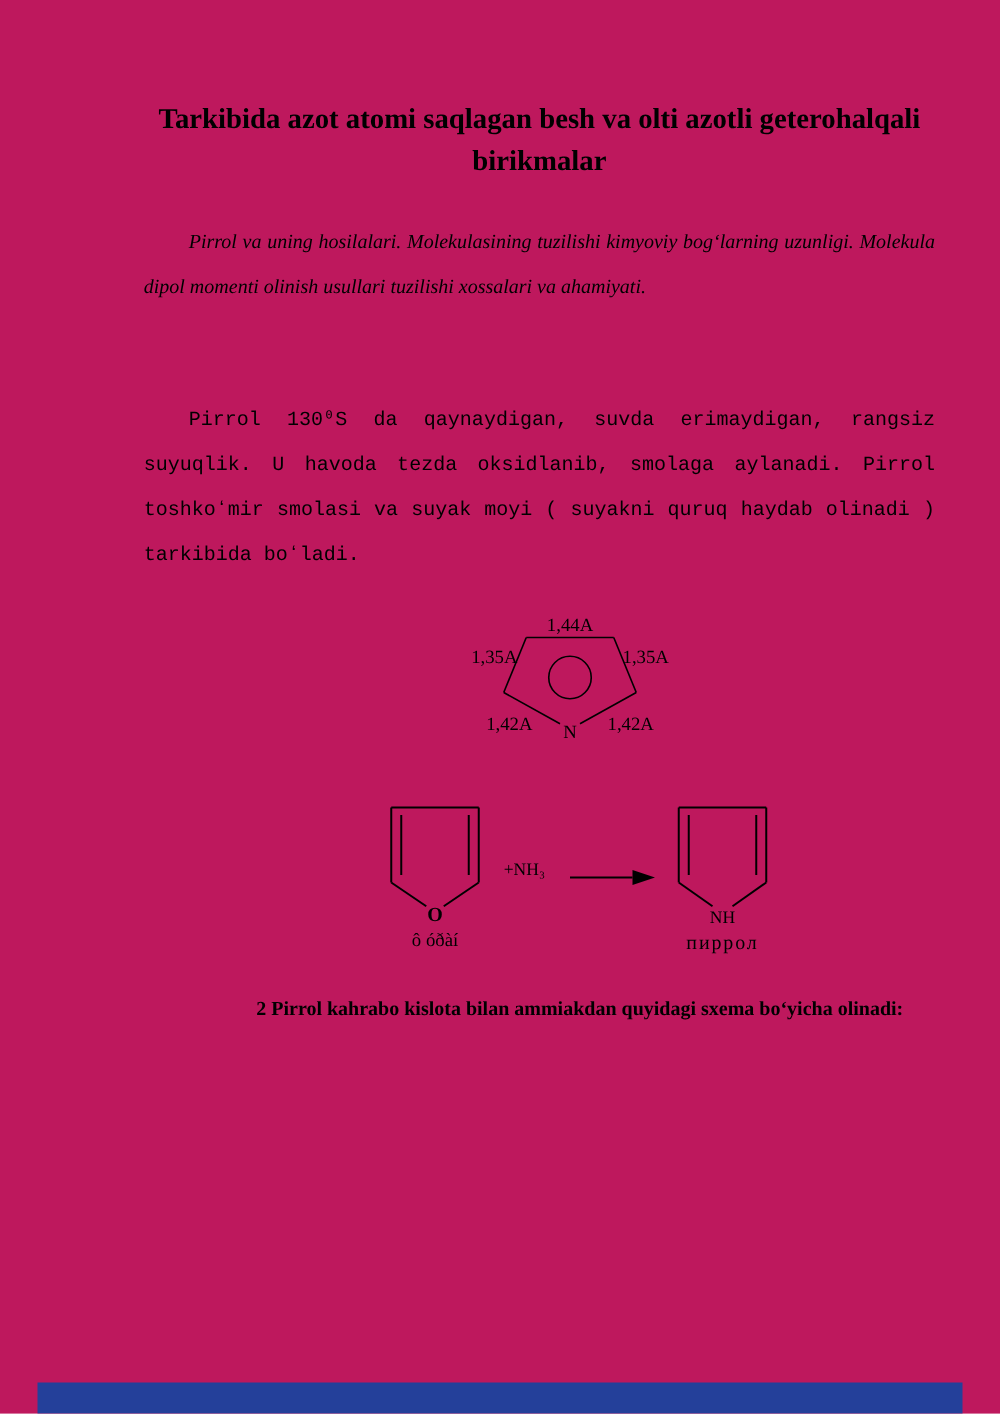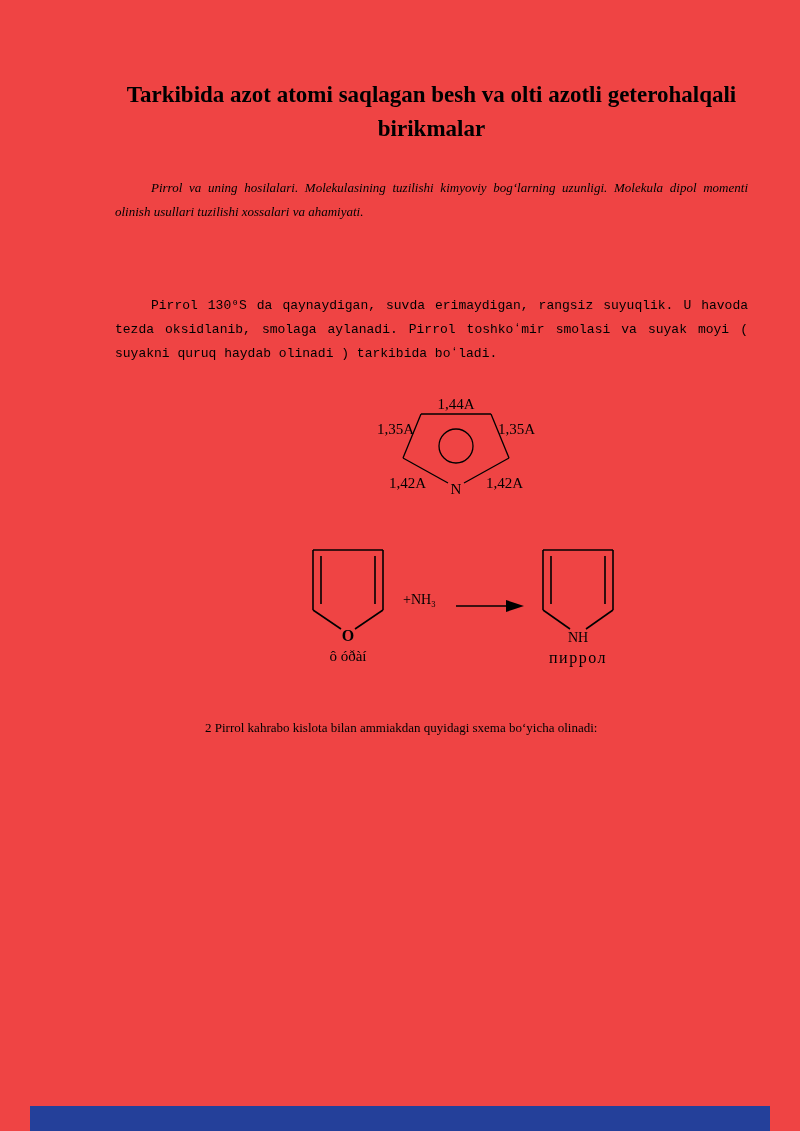--- a/index.html
+++ b/index.html
@@ -4,51 +4,51 @@
 <style>
   html, body {
     margin: 0;
     padding: 0;
     background: #ffffff;
   }
   .page {
     position: relative;
     width: 800px;
     height: 1131px;
-    background: #ef4444;
+    background: #be185d;
     font-family: "Liberation Serif", serif;
     color: #000000;
     overflow: hidden;
   }
   .content {
     padding: 78px 52px 0 115px;
   }
   .title {
     margin: 0 auto;
     max-width: 640px;
     font-size: 23px;
     font-weight: bold;
     text-align: center;
     line-height: 34px;
   }
   .para {
     margin: 0;
-    font-size: 13px;
-    line-height: 24px;
+    font-size: 16px;
+    line-height: 36px;
     text-align: justify;
     text-indent: 36px;
   }
   .para.italic {
     font-style: italic;
     margin-top: 30px;
   }
   .para.properties { margin-top: 70px; font-family: Liberation Mono, monospace; }
   .para.xlorid     { margin-top: 24px; }
   .para.olinish    { margin-top: 10px; }
-  .para.kahrabo    { margin-top: 22px; text-indent: 90px; }
+  .para.kahrabo    { text-indent: 90px; font-weight: bold; }
 
   .ring-figure {
     margin: 24px 0 0 233px;
     width: 222px;
     height: 112px;
     text-align: center;
   }
   .reaction-figure {
     margin: 40px 0 0 183px;
     width: 330px;

